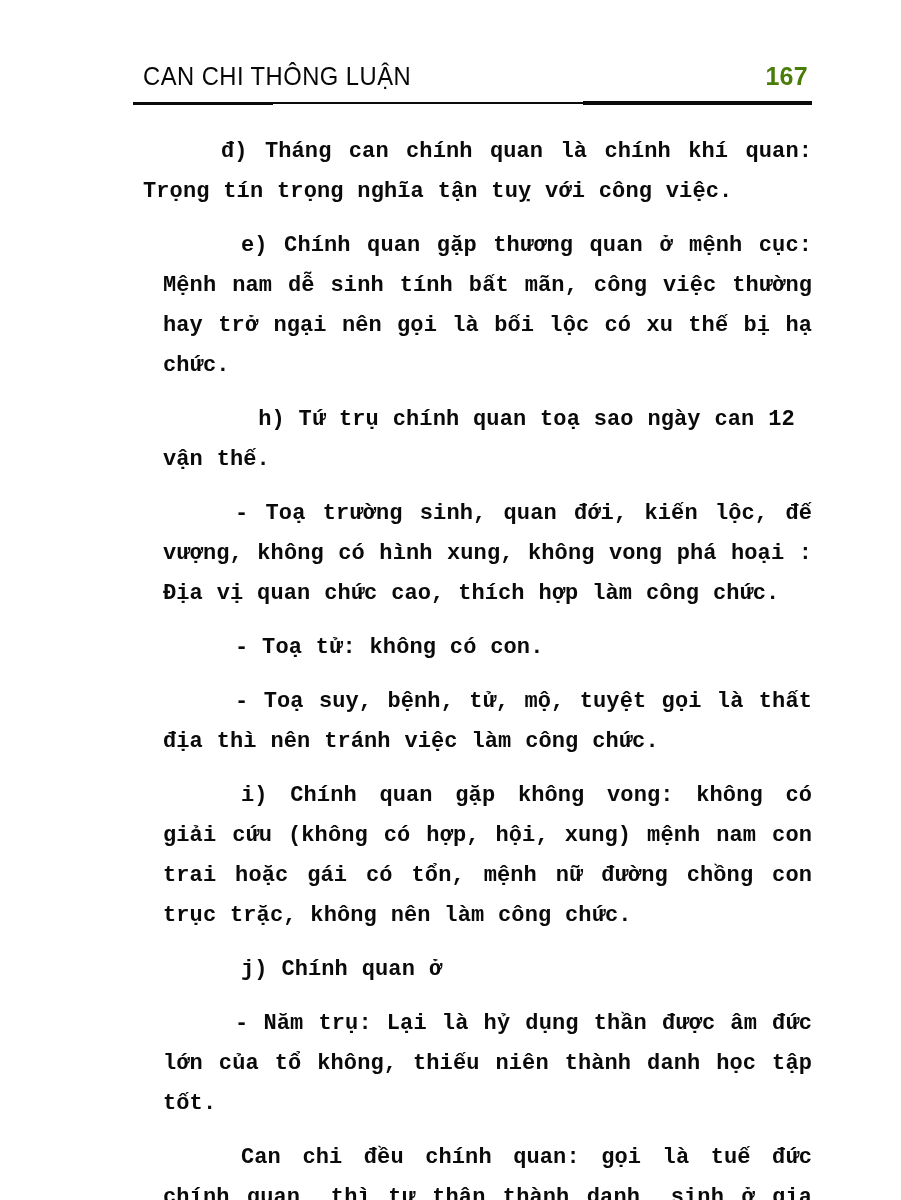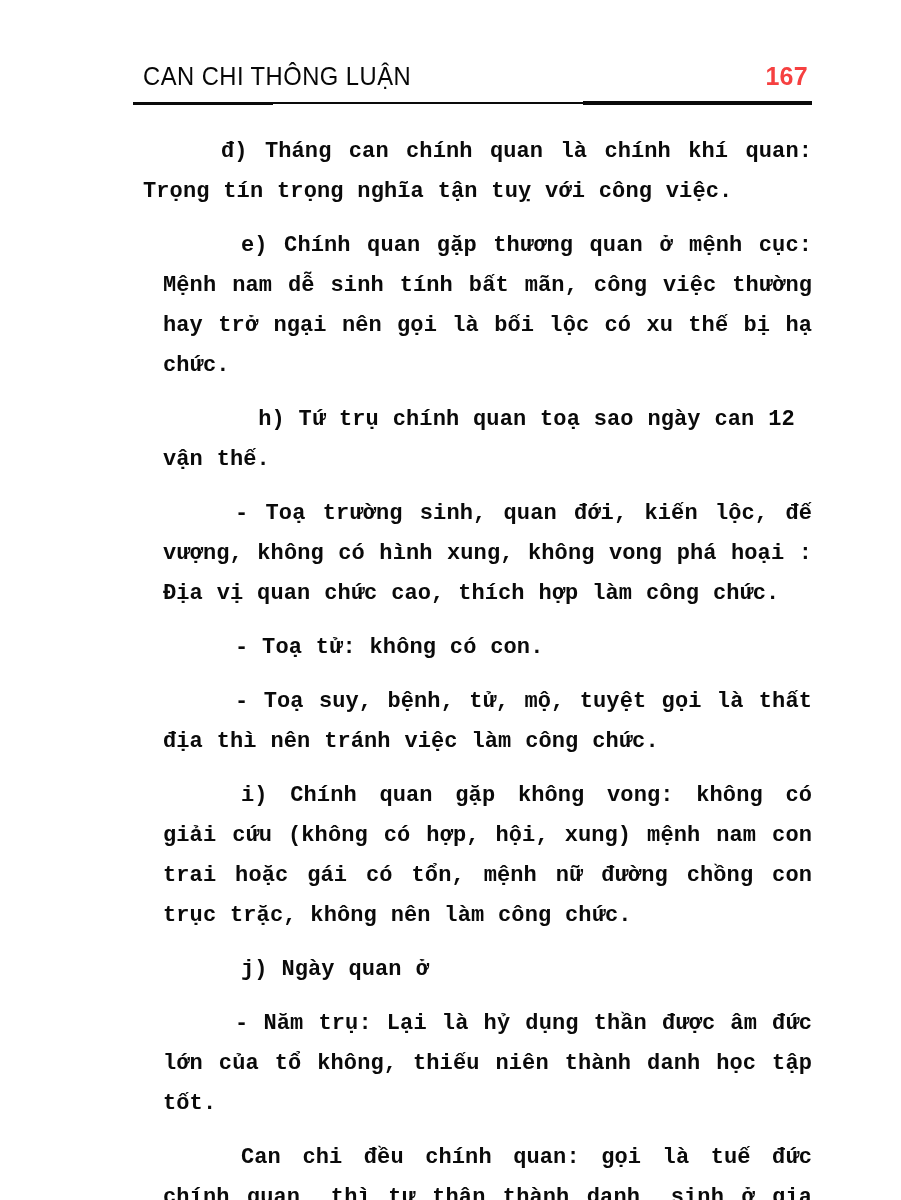--- a/index.html
+++ b/index.html
@@ -45,21 +45,21 @@
     transform: scaleX(0.95);
     transform-origin: left top;
   }
   .head-folio {
     position: absolute;
     right: 4px;
     top: 0;
     font-family: "Liberation Sans", "DejaVu Sans", sans-serif;
     font-size: 25px;
     font-weight: 700;
-    color: #ef4444;
+    color: #4d7c0f;
     letter-spacing: 0.3px;
   }
 
   .head-rule {
     position: absolute;
     left: 133px;
     top: 101px;
     width: 679px;
     height: 4px;
   }
@@ -121,18 +121,18 @@
   </div>
 
   <div class="body-text">
     <p class="para">đ) Tháng can chính quan là chính khí quan: Trọng tín trọng nghĩa tận tuỵ với công việc.</p>
     <p class="para">e) Chính quan gặp thương quan ở mệnh cục: Mệnh nam dễ sinh tính bất mãn, công việc thường hay trở ngại nên gọi là bối lộc có xu thế bị hạ chức.</p>
     <p class="para short">h) Tứ trụ chính quan toạ sao ngày can 12 vận thế.</p>
     <p class="para dash">- Toạ trường sinh, quan đới, kiến lộc, đế vượng, không có hình xung, không vong phá hoại : Địa vị quan chức cao, thích hợp làm công chức.</p>
     <p class="para dash short">- Toạ tử: không có con.</p>
     <p class="para dash">- Toạ suy, bệnh, tử, mộ, tuyệt gọi là thất địa thì nên tránh việc làm công chức.</p>
     <p class="para">i) Chính quan gặp không vong: không có giải cứu (không có hợp, hội, xung) mệnh nam con trai hoặc gái có tổn, mệnh nữ đường chồng con trục trặc, không nên làm công chức.</p>
-    <p class="para short">j) Ngày quan ở</p>
+    <p class="para short">j) Chính quan ở</p>
     <p class="para dash">- Năm trụ: Lại là hỷ dụng thần được âm đức lớn của tổ không, thiếu niên thành danh học tập tốt.</p>
     <p class="para">Can chi đều chính quan: gọi là tuế đức chính quan, thì tự thân thành danh, sinh ở gia đình danh giá</p>
   </div>
 
 </div>
 
 </body></html>

